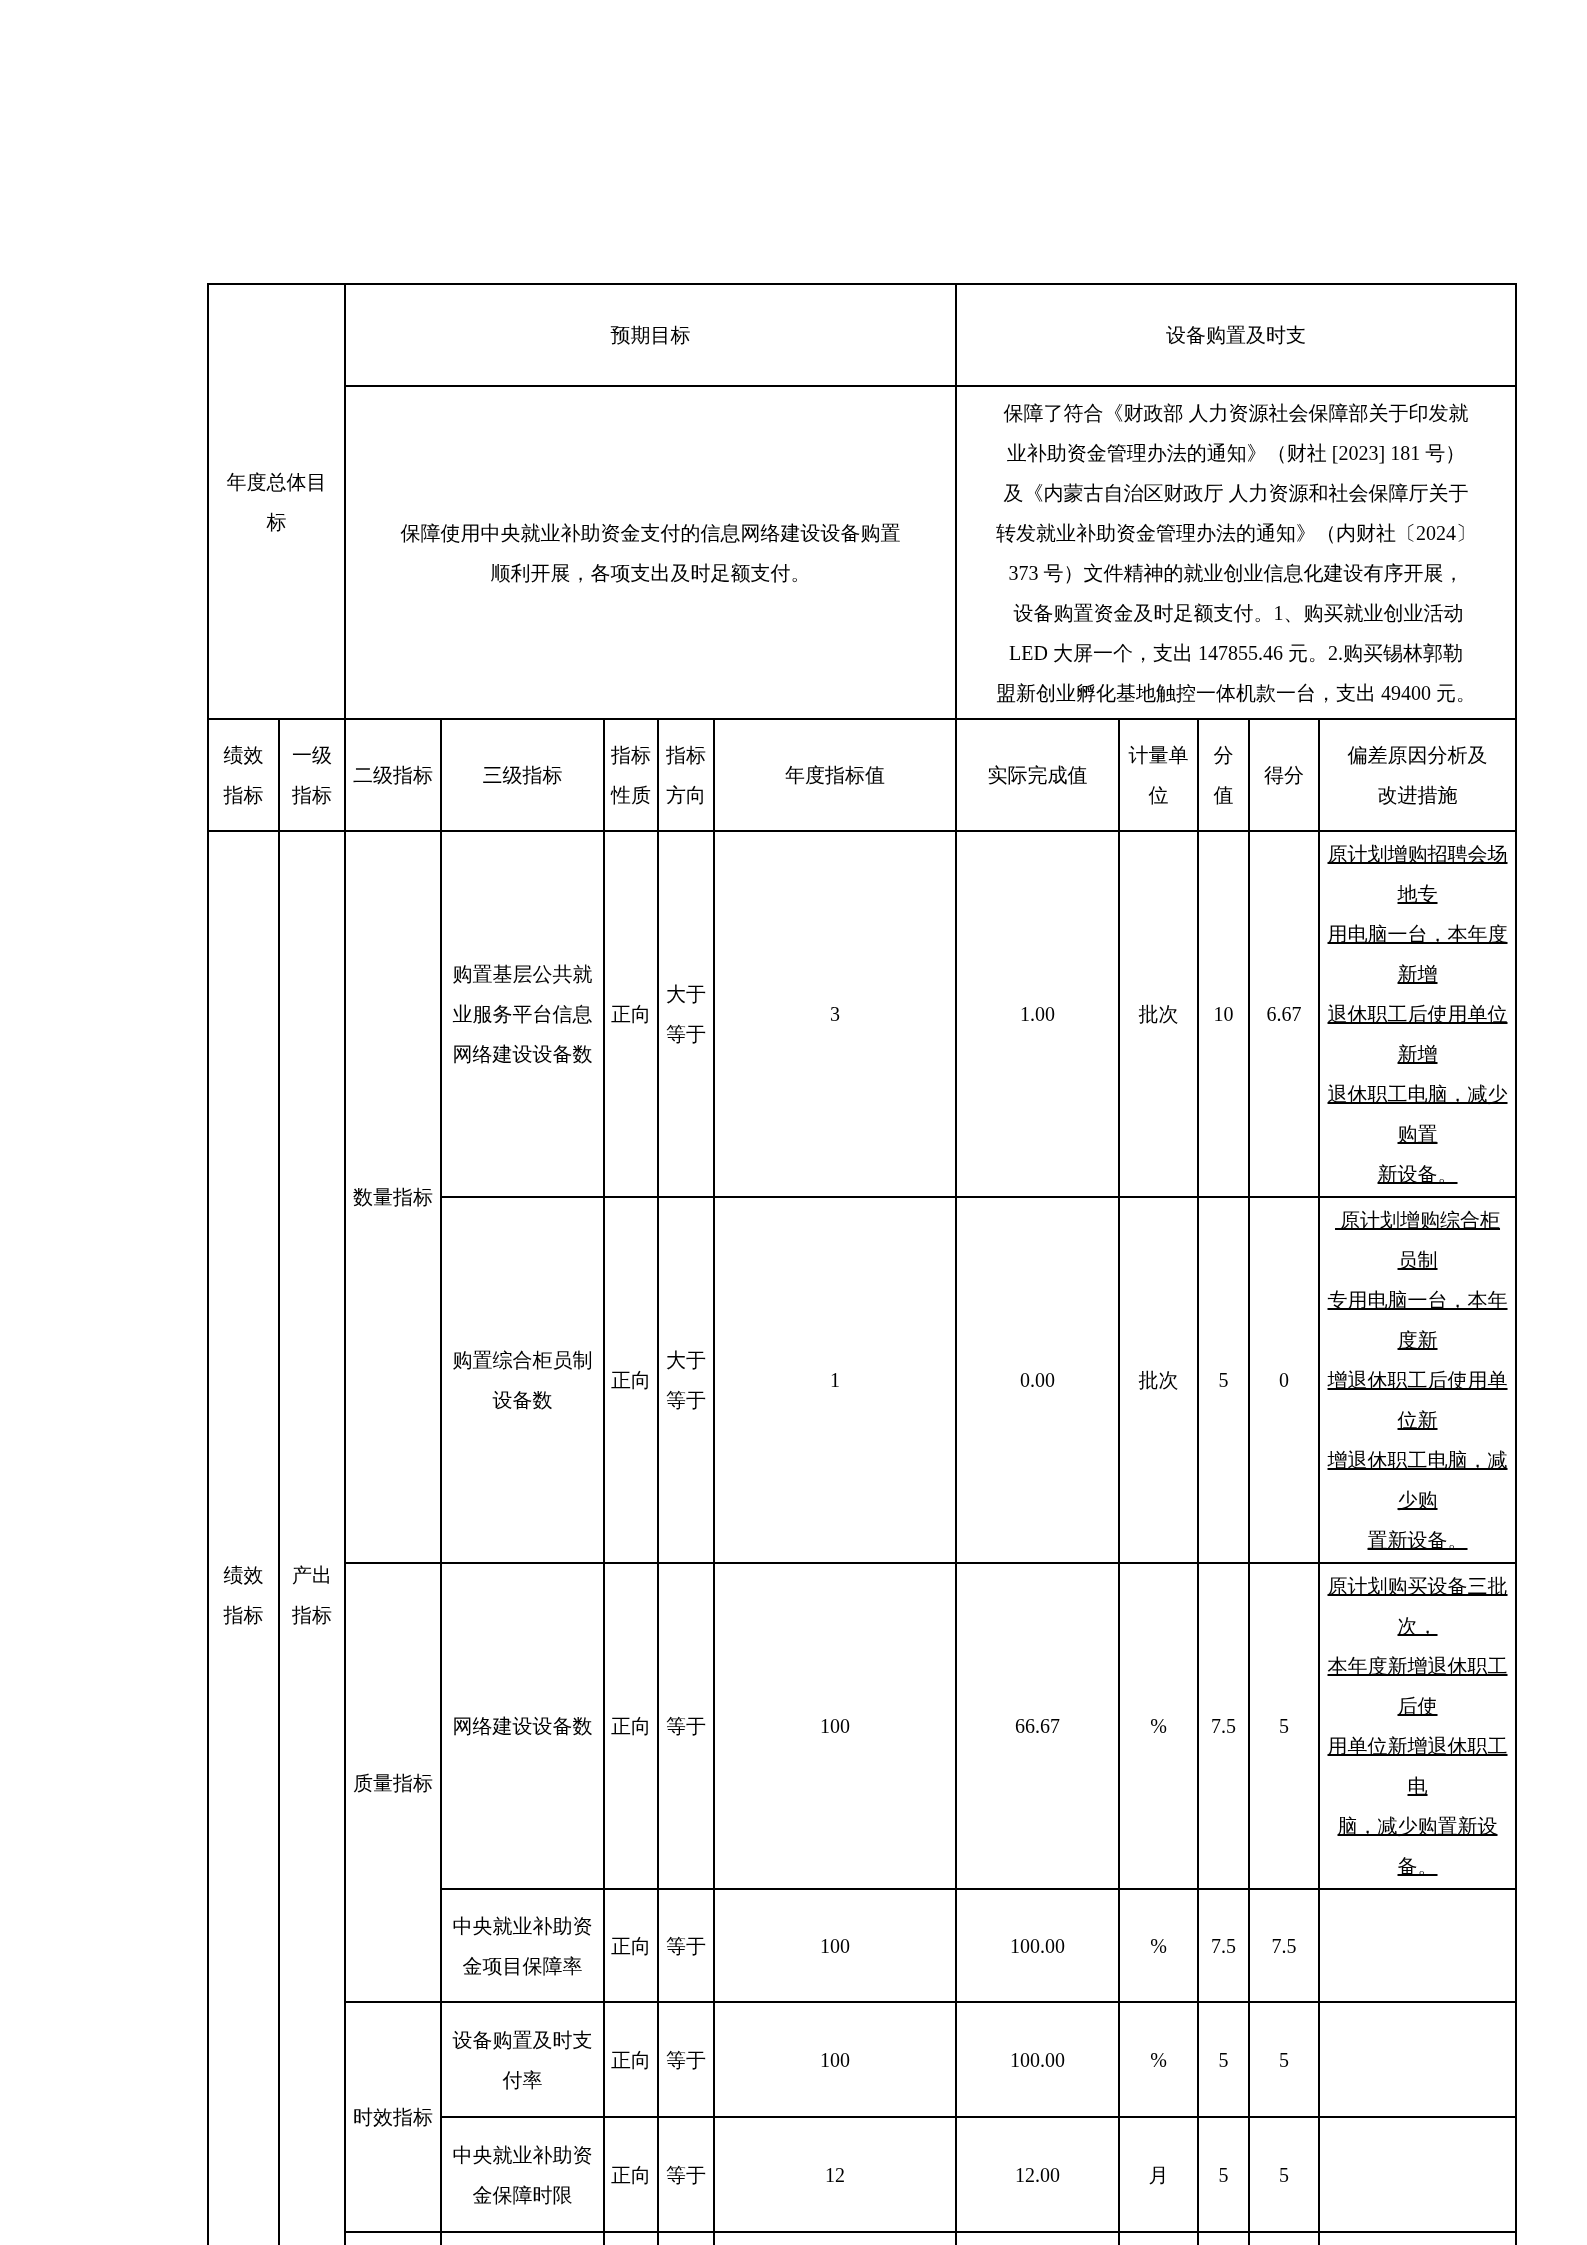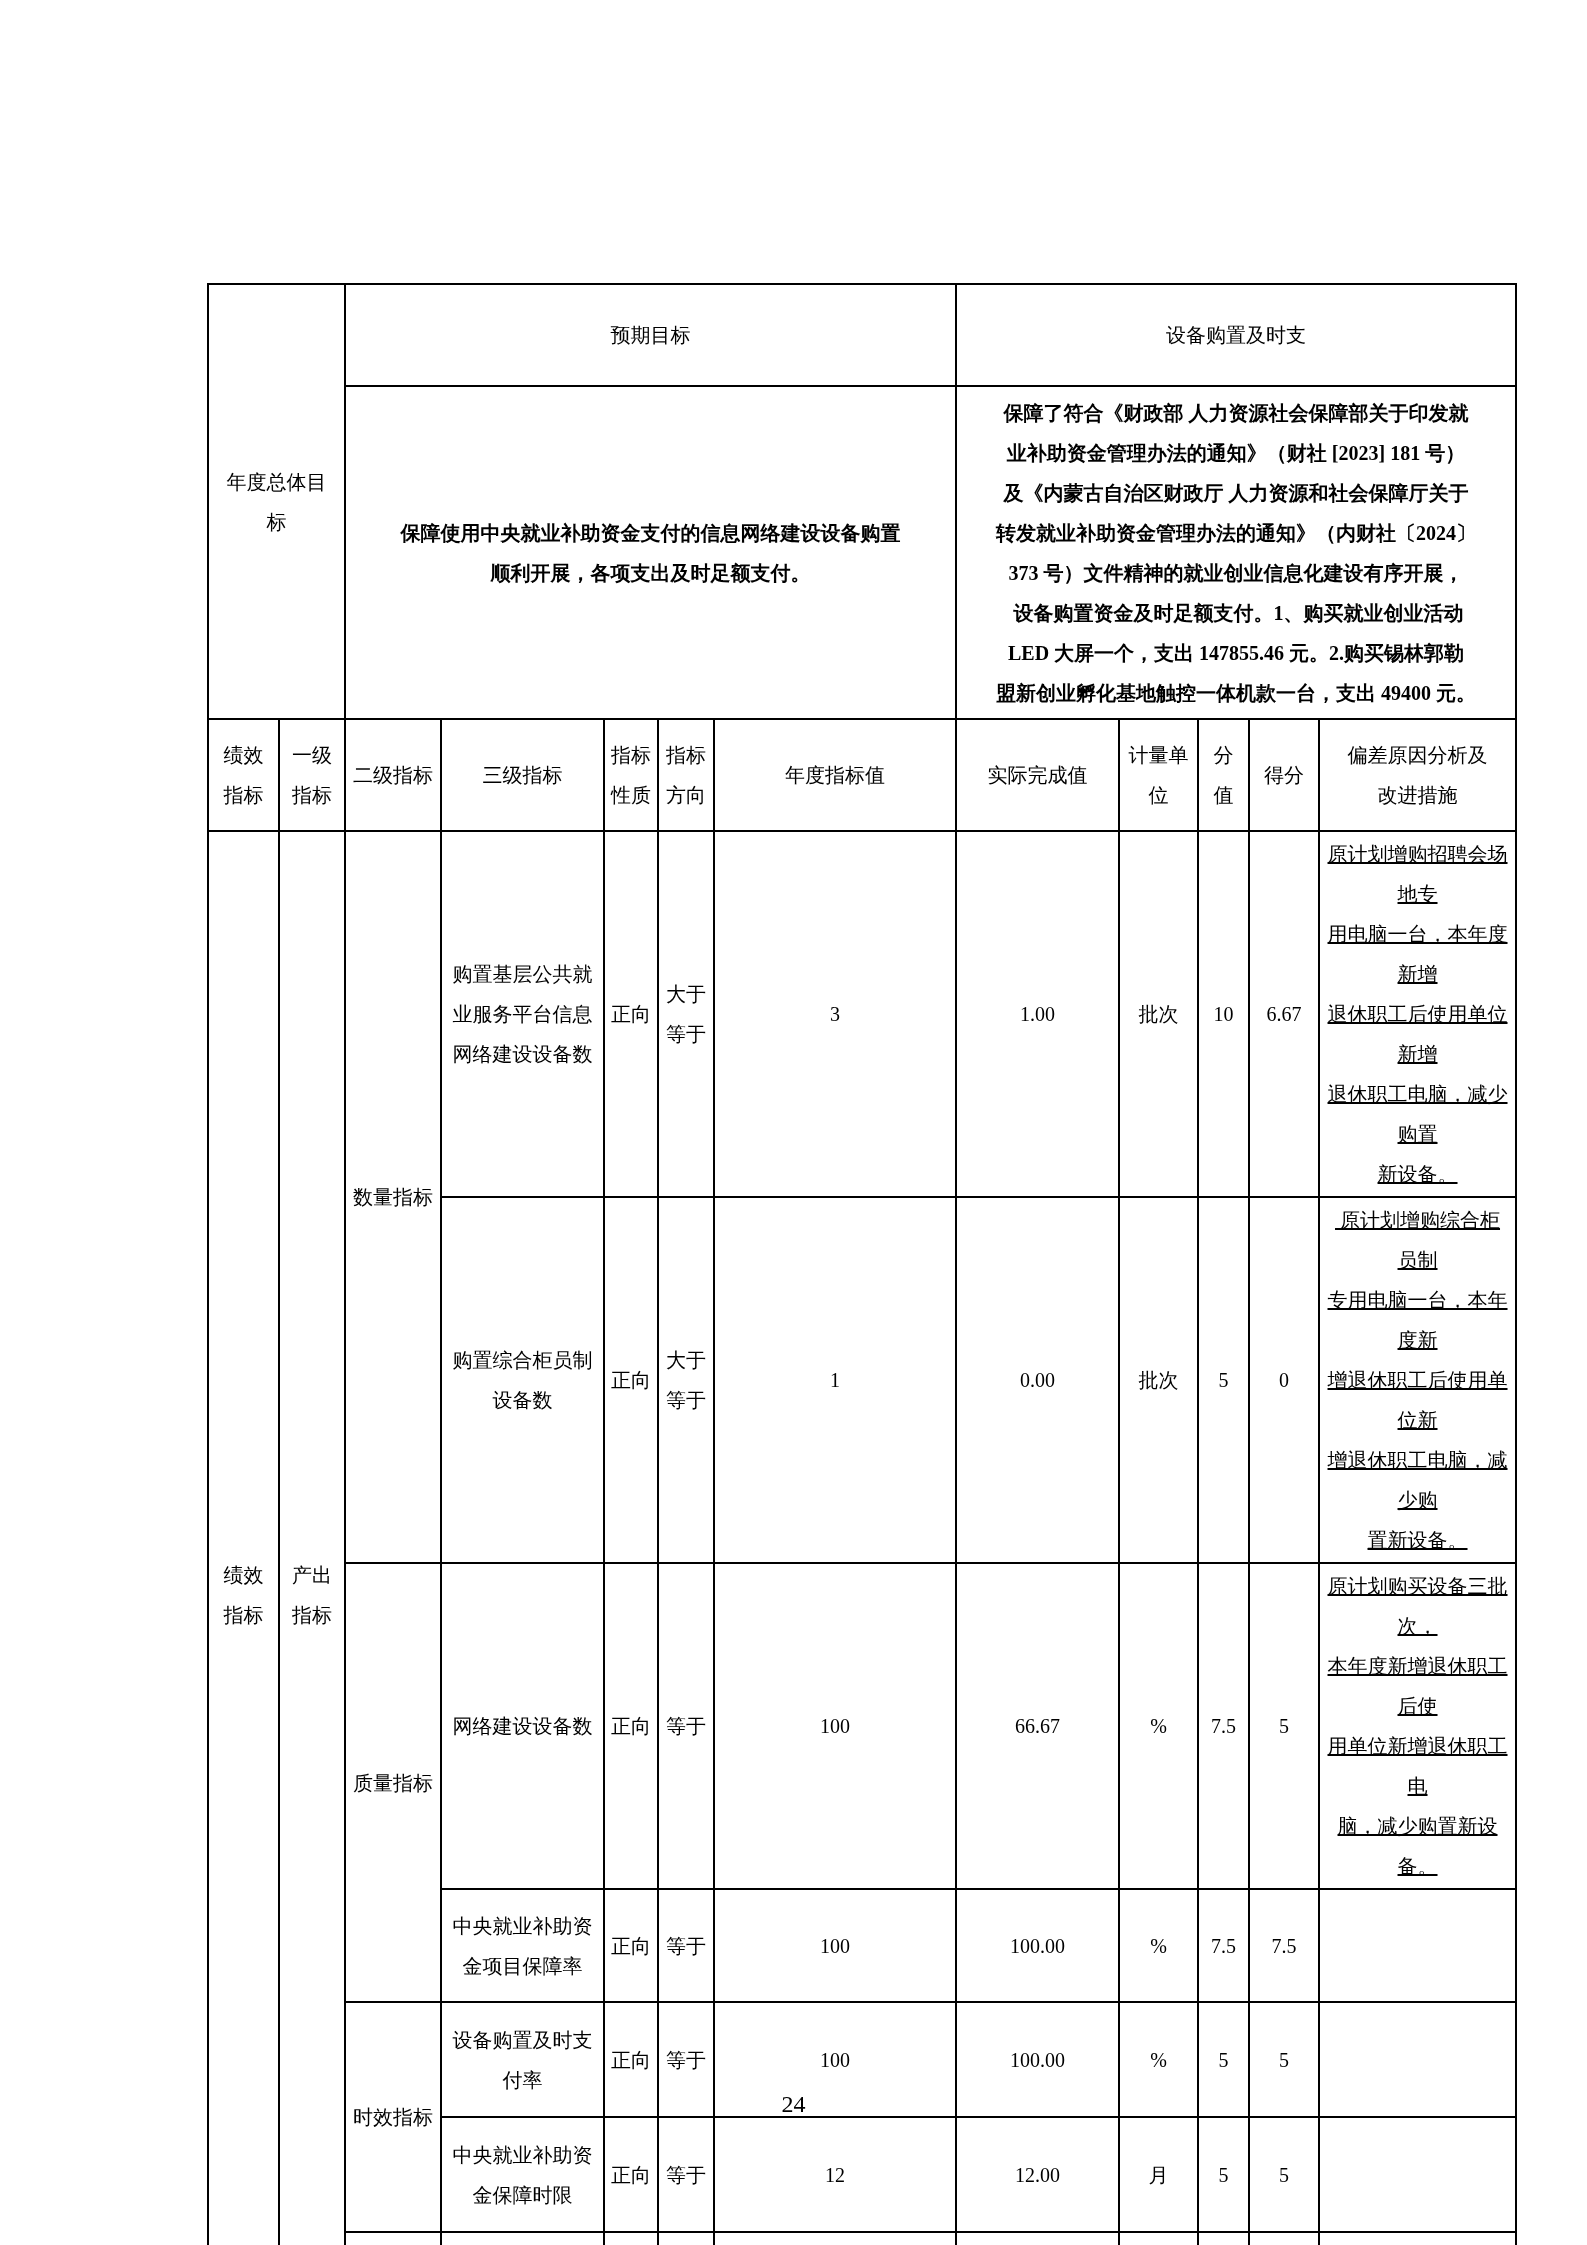--- a/index.html
+++ b/index.html
@@ -27,21 +27,21 @@
     line-height: 40px;
     text-align: center;
     vertical-align: middle;
     white-space: pre-wrap;
     word-break: break-all;
     overflow: hidden;
   }
   td.hdr { line-height: 44px; }
   td.al { text-align: left; margin-top: 32px; }
   td.vt { vertical-align: top; }
-  td.bigtext { font-size: 21px; line-height: 41px; text-align: left; font-weight: bold; }
+  td.bigtext { font-size: 21px; line-height: 41px; text-align: left; }
   td.goalcell { font-size: 21px; line-height: 44px; }
   td.dev {
     font-size: 16px;
     line-height: 42px;
     text-align: left;
     vertical-align: top;
     padding: 2px 8px 2px 5px;
     text-decoration: underline;
   }
   .pageno {
@@ -225,15 +225,14 @@
       <td>23</td>
       <td>19.75</td>
       <td>万元</td>
       <td>5</td>
       <td>5</td>
       <td class="dev"></td>
     </tr>
   </tbody>
     </table>
 
-  <div class="pageno">24</div>
 
 </div>
 
 </body></html>

